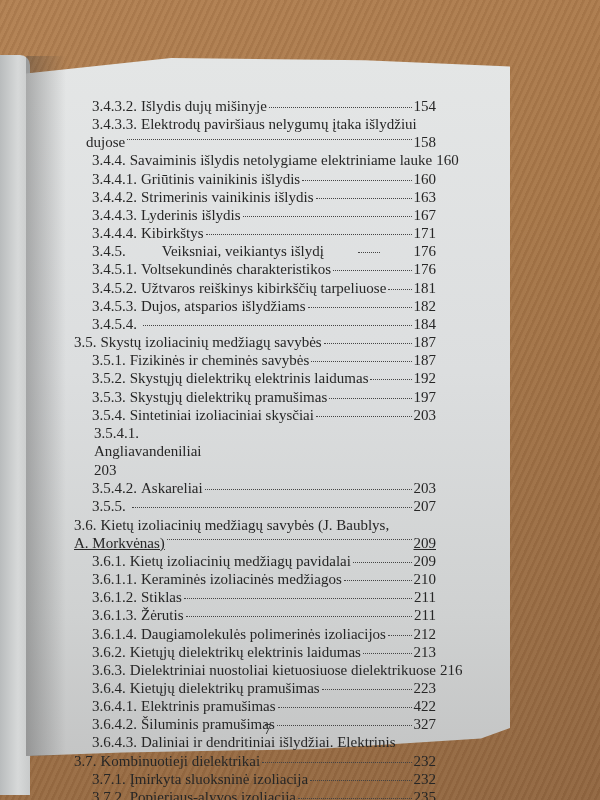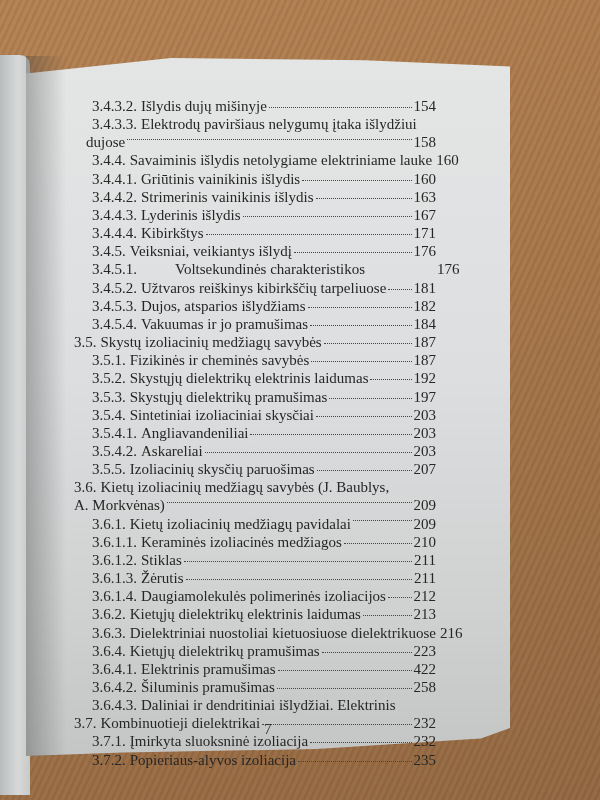--- a/index.html
+++ b/index.html
@@ -89,47 +89,46 @@
       <span class="title">Lyderinis išlydis</span>
       <span class="dots"></span>
       <span class="pg">167</span>
     </div>
     <div class="entry l4" style="margin-left: 0px;">
       <span class="num">3.4.4.4.</span>
       <span class="title">Kibirkštys</span>
       <span class="dots"></span>
       <span class="pg">171</span>
     </div>
-    <div class="entry l3" style="margin-left: 0px;">
+    <div class="entry l3" style="margin-left: 0px; gap: 32px;">
       <span class="num">3.4.5.</span>
       <span class="title">Veiksniai, veikiantys išlydį</span>
       <span class="dots"></span>
       <span class="pg">176</span>
     </div>
-    <div class="entry l4" style="margin-left: 0px; gap: 34px;">
+    <div class="entry l4" style="margin-left: 0px;">
       <span class="num">3.4.5.1.</span>
       <span class="title">Voltsekundinės charakteristikos</span>
       <span class="dots"></span>
       <span class="pg">176</span>
     </div>
     <div class="entry l4" style="margin-left: 0px;">
       <span class="num">3.4.5.2.</span>
       <span class="title">Užtvaros reiškinys kibirkščių tarpeliuose</span>
       <span class="dots"></span>
       <span class="pg">181</span>
     </div>
     <div class="entry l4" style="margin-left: 0px;">
       <span class="num">3.4.5.3.</span>
       <span class="title">Dujos, atsparios išlydžiams</span>
       <span class="dots"></span>
       <span class="pg">182</span>
     </div>
     <div class="entry l4" style="margin-left: 0px;">
       <span class="num">3.4.5.4.</span>
-      <span class="title">Vakuumas ir jo pramušimas</span>
       <span class="dots"></span>
       <span class="pg">184</span>
     </div>
     <div class="entry l2" style="margin-left: -12px;">
       <span class="num">3.5.</span>
       <span class="title">Skystų izoliacinių medžiagų savybės</span>
       <span class="dots"></span>
       <span class="pg">187</span>
     </div>
     <div class="entry l3" style="margin-left: 0px;">
@@ -149,45 +148,44 @@
       <span class="title">Skystųjų dielektrikų pramušimas</span>
       <span class="dots"></span>
       <span class="pg">197</span>
     </div>
     <div class="entry l3" style="margin-left: 0px;">
       <span class="num">3.5.4.</span>
       <span class="title">Sintetiniai izoliaciniai skysčiai</span>
       <span class="dots"></span>
       <span class="pg">203</span>
     </div>
-    <div class="entry l4" style="margin-left: 0px;">
+    <div class="entry l4" style="margin-left: 0px; flex-direction: column;">
       <span class="num">3.5.4.1.</span>
       <span class="title">Angliavandeniliai</span>
       <span class="dots"></span>
       <span class="pg">203</span>
     </div>
     <div class="entry l4" style="margin-left: 0px;">
       <span class="num">3.5.4.2.</span>
       <span class="title">Askareliai</span>
       <span class="dots"></span>
       <span class="pg">203</span>
     </div>
     <div class="entry l3" style="margin-left: 0px;">
       <span class="num">3.5.5.</span>
-      <span class="title">Izoliacinių skysčių paruošimas</span>
       <span class="dots"></span>
       <span class="pg">207</span>
     </div>
     <div class="entry wrap l2" style="margin-left: -12px;"><span class="num">3.6.</span><span class="title">Kietų izoliacinių medžiagų savybės  (J. Baublys,</span></div>
-    <div class="entry cont" style="margin-left: -12px;">
+    <div class="entry cont" style="margin-left: -12px; text-decoration: underline;">
       <span class="title">A. Morkvėnas)</span>
       <span class="dots"></span>
       <span class="pg">209</span>
     </div>
-    <div class="entry l3" style="margin-left: 0px; align-items: center;">
+    <div class="entry l3" style="margin-left: 0px;">
       <span class="num">3.6.1.</span>
       <span class="title">Kietų izoliacinių medžiagų pavidalai</span>
       <span class="dots"></span>
       <span class="pg">209</span>
     </div>
     <div class="entry l4" style="margin-left: 0px;">
       <span class="num">3.6.1.1.</span>
       <span class="title">Keraminės izoliacinės medžiagos</span>
       <span class="dots"></span>
       <span class="pg">210</span>
@@ -231,21 +229,21 @@
     <div class="entry l4" style="margin-left: 0px;">
       <span class="num">3.6.4.1.</span>
       <span class="title">Elektrinis pramušimas</span>
       <span class="dots"></span>
       <span class="pg">422</span>
     </div>
     <div class="entry l4" style="margin-left: 0px;">
       <span class="num">3.6.4.2.</span>
       <span class="title">Šiluminis pramušimas</span>
       <span class="dots"></span>
-      <span class="pg">258</span>
+      <span class="pg">327</span>
     </div>
     <div class="entry wrap l4" style="margin-left: 0px;"><span class="num">3.6.4.3.</span><span class="title">Daliniai ir dendritiniai išlydžiai. Elektrinis</span></div>
     <div class="entry l2" style="margin-left: -12px;">
       <span class="num">3.7.</span>
       <span class="title">Kombinuotieji dielektrikai</span>
       <span class="dots"></span>
       <span class="pg">232</span>
     </div>
     <div class="entry l3" style="margin-left: 0px;">
       <span class="num">3.7.1.</span>

